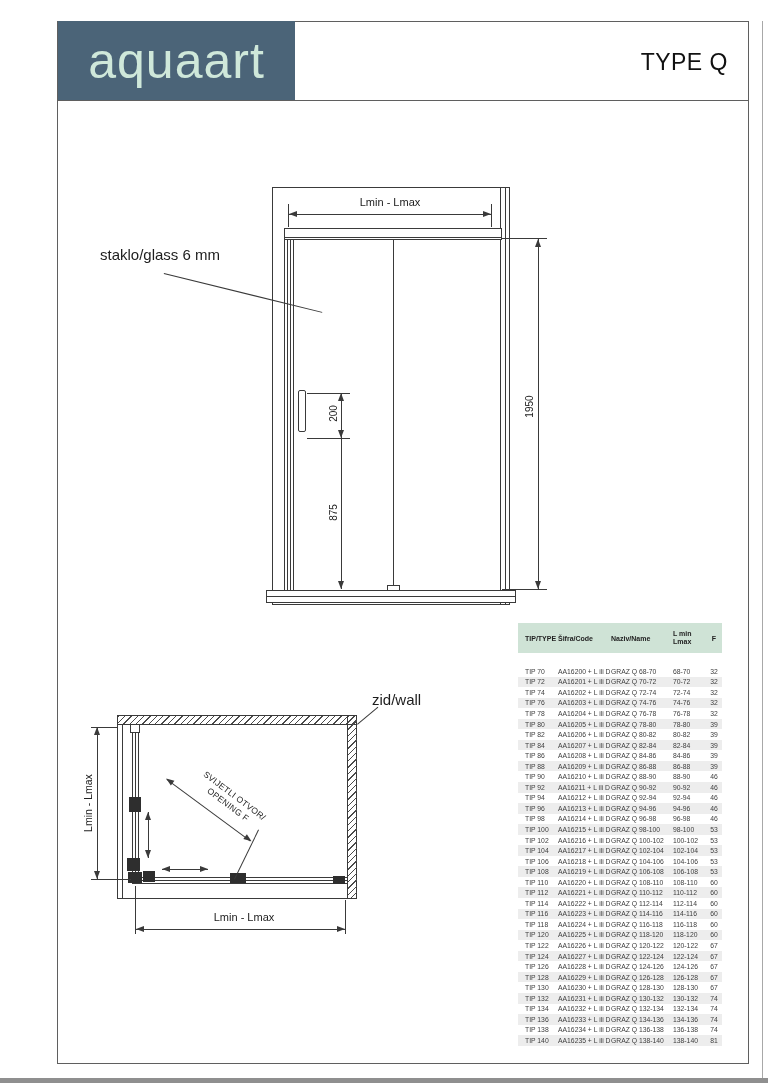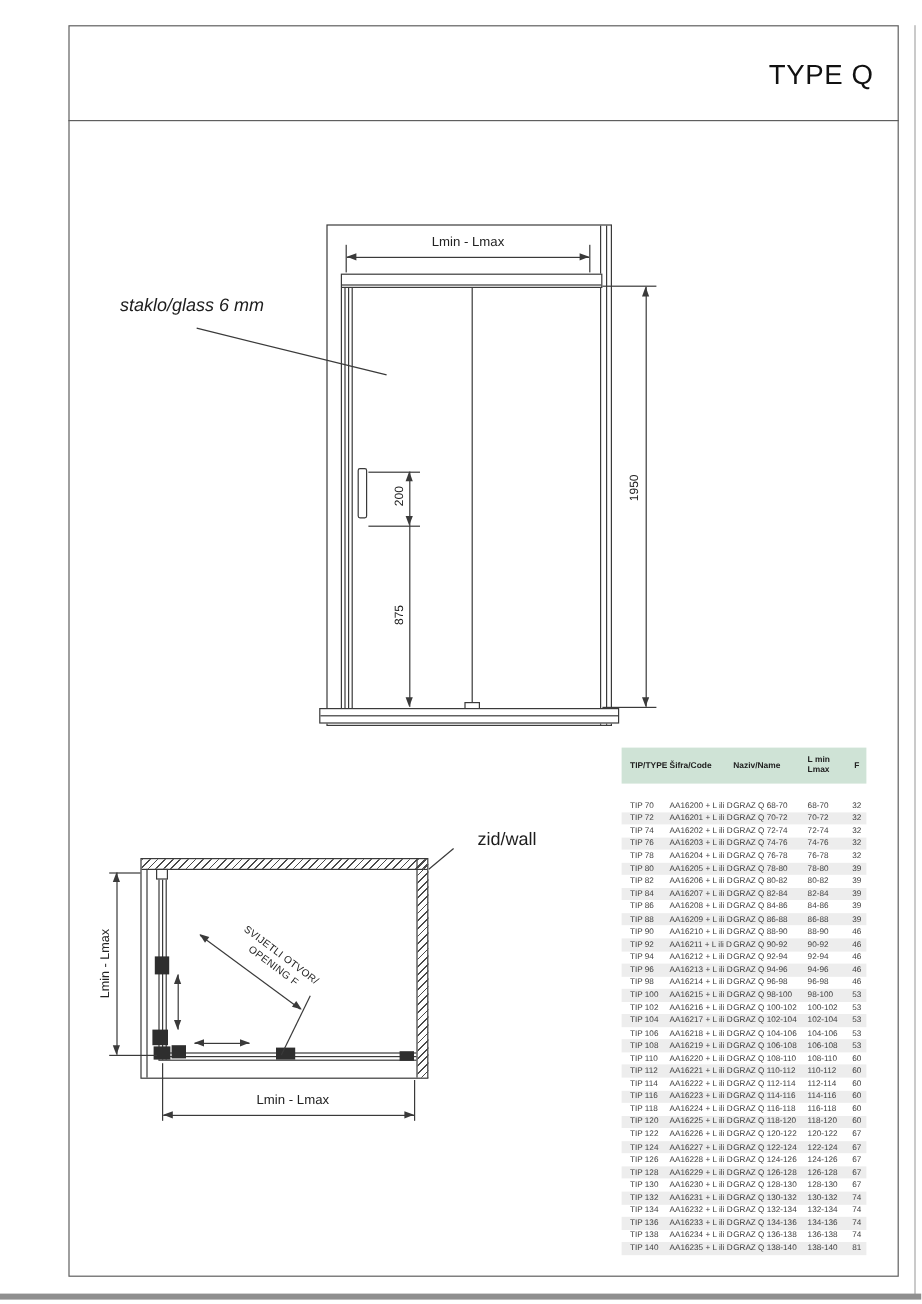--- a/index.html
+++ b/index.html
@@ -44,20 +44,23 @@
 </head>
 <body>
 
 <div id="canvas">
 
   <div class="box" style="left:57px;top:21px;width:692px;height:1043px;border-color:#5f5f5f;background:transparent;"></div>
   <div class="hl" style="left:57px;top:100px;width:692px;background:#5f5f5f;"></div>
   <div class="vl" style="left:762px;top:21px;height:1060px;background:#a8a8a8;"></div>
   <div style="position:absolute;left:0;top:1078px;width:768px;height:5px;background:#8f8f8f;"></div>
 
+  <div id="logo" style="background: rgb(75, 100, 120); color: rgb(207, 232, 218);">
+    <span>aquaart</span>
+  </div>
   <div id="ptitle">TYPE Q</div>
 
   <div>
     <div class="box" style="left:272px;top:187px;width:238px;height:418px;"></div>
     <div class="vl" style="left:500px;top:188px;height:416px;"></div>
     <div class="vl" style="left:505px;top:188px;height:416px;"></div>
     <div class="box" style="left:284px;top:228px;width:218px;height:12px;"></div>
     <div class="hl" style="left:285px;top:237px;width:216px;"></div>
 
     <div class="vl" style="left:284px;top:240px;height:352px;"></div>
@@ -89,21 +92,21 @@
 
     <div class="hl" style="left:307px;top:393px;width:43px;"></div>
     <div class="hl" style="left:307px;top:438px;width:43px;"></div>
     <div class="vl" style="left:341px;top:393px;height:196px;"></div>
     <div class="tri tu" style="left:338px;top:393px;"></div>
     <div class="tri td" style="left:338px;top:430px;"></div>
     <div class="tri td" style="left:338px;top:581px;"></div>
     <div class="dimtxt rot" style="left:318px;top:408px;width:30px;">200</div>
     <div class="dimtxt rot" style="left:318px;top:507px;width:30px;">875</div>
 
-    <div class="lbl" style="left:100px;top:246px;font-style:italic;">staklo/glass 6 mm</div>
+    <div class="lbl" style="left:100px;top:246px;">staklo/glass 6 mm</div>
     <div class="dline" style="left:164px;top:273px;width:163px;transform:rotate(13.8deg);"></div>
   </div>
 
   <div>
     <div class="box" style="left:117px;top:715px;width:240px;height:184px;background:transparent;"></div>
     <div class="hatch" style="left:118px;top:716px;width:238px;height:8px;border-bottom:1px solid #3a3a3a;"></div>
     <div class="hatch" style="left:347px;top:716px;width:9px;height:182px;border-left:1px solid #3a3a3a;"></div>
     <div class="vl" style="left:122px;top:724px;height:174px;"></div>
 
     <div class="vl" style="left:132px;top:726px;height:157px;"></div>
@@ -132,21 +135,21 @@
     <div class="dline" style="left:167px;top:779px;width:104px;transform:rotate(36.4deg);">
       <span class="dstart"></span>
         <span class="dend"></span>
     </div>
     <div class="dline" style="left:234px;top:879px;width:55px;transform:rotate(-64deg);"></div>
     <div class="opening-text">
       <div>SVIJETLI OTVOR/</div>
       <div>OPENING F</div>
     </div>
 
-    <div class="lbl" style="left:398px;top:691px;">zid/wall</div>
+    <div class="lbl" style="left:372px;top:691px;">zid/wall</div>
     <div class="dline" style="left:357px;top:724px;width:27px;transform:rotate(-40deg);"></div>
 
     <div class="hl" style="left:91px;top:727px;width:26px;"></div>
     <div class="hl" style="left:91px;top:879px;width:40px;"></div>
     <div class="vl" style="left:97px;top:727px;height:152px;"></div>
     <div class="tri tu" style="left:94px;top:727px;"></div>
     <div class="tri td" style="left:94px;top:871px;"></div>
     <div class="dimtxt" style="left:53px;top:797px;width:70px;transform:rotate(-90deg);text-align:center;font-size:10.5px;">Lmin - Lmax</div>
 
     <div class="vl" style="left:135px;top:886px;height:48px;"></div>

